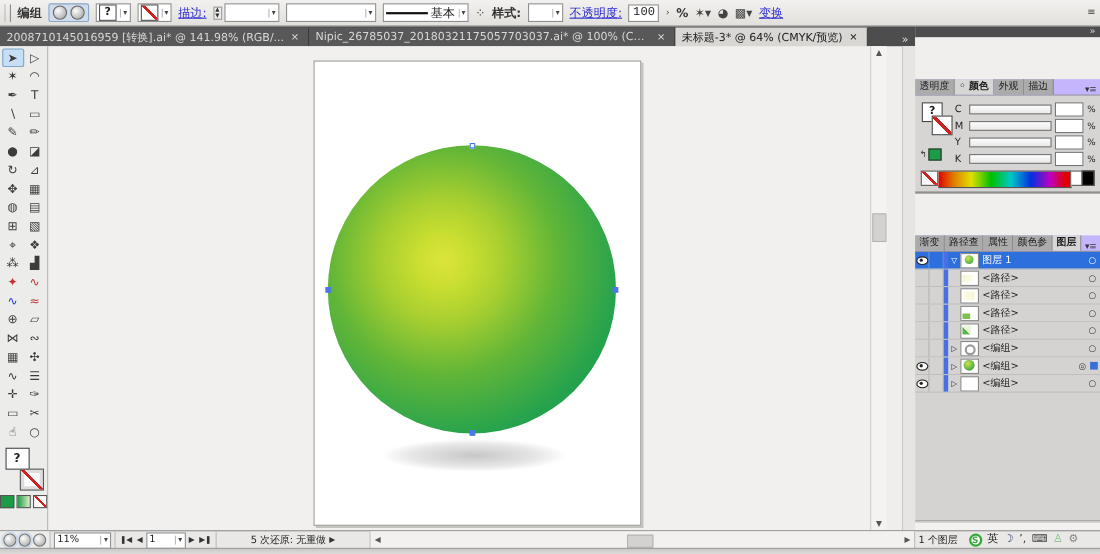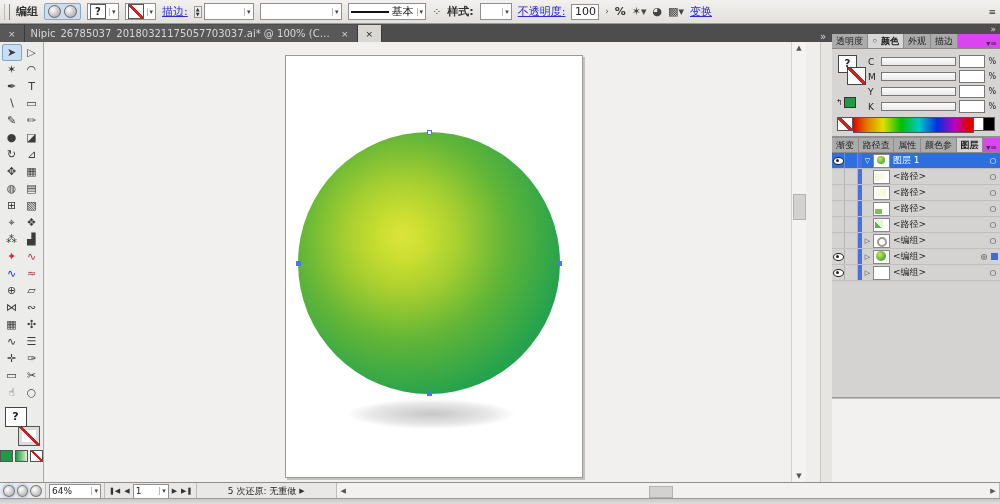--- a/index.html
+++ b/index.html
@@ -13,21 +13,21 @@
   .sunken{background:#cfdceb;border:1px solid #8aa7c5;border-radius:2px;padding:1px 3px;display:flex;gap:3px;align-items:center;}
   .circ{width:11px;height:11px;border-radius:50%;background:radial-gradient(circle at 35% 35%,#fdfdfd,#9a9a9a);border:1px solid #666;display:inline-block;}
   .combo{background:#fff;border:1px solid #8f8f8f;height:15px;display:flex;align-items:center;padding:0 2px;gap:3px;}
   .combo .arrow{font-size:7px;color:#444;border-left:1px solid #bbb;padding-left:2px;}
   .swatch-q{width:14px;height:13px;background:#fff;border:1px solid #555;text-align:center;font-weight:bold;font-size:10px;line-height:13px;}
   .swatch-none{width:14px;height:13px;background:#fff;border:1px solid #555;position:relative;}
   .swatch-none:after{content:"";position:absolute;inset:0;background:linear-gradient(45deg,transparent 44%,#cc2222 44%,#cc2222 58%,transparent 58%);}
   .spin{display:flex;flex-direction:column;font-size:5px;line-height:5px;color:#333;border:1px solid #999;background:#eee;padding:0 1px;}
   .brushline{width:38px;height:2px;background:#111;}
   .cb-icon{color:#444;font-size:11px;}
-  .opacity-box{width:26px;height:14px;background:#fff;border:1px solid #8f8f8f;text-align:center;line-height:14px;}
+  .opacity-box{width:26px;height:14px;background:#fff;border:1px solid #8f8f8f;text-align:center;line-height:14px;font-family:Liberation Mono, monospace;}
   .cb-spacer{flex:1;}
   .panelmenu{color:#333;font-size:9px;}
   
   .tab-bar{position:absolute;left:0;top:24px;width:832px;height:18px;background:#4d4d4d;display:flex;align-items:flex-end;}
   .dock-topstrip{position:absolute;left:832px;top:24px;width:168px;height:10px;background:#4d4d4d;}
   .dock-chevron{position:absolute;right:4px;top:0px;color:#ddd;font-size:9px;}
   .doc-tab{height:17px;display:flex;align-items:center;gap:4px;padding:0 6px;font-size:10px;color:#d8d8d8;background:#585858;border-right:1px solid #3a3a3a;max-width:320px;white-space:nowrap;overflow:hidden;cursor:pointer;}
   .doc-tab .lbl{overflow:hidden;text-overflow:ellipsis;white-space:nowrap;}
   .doc-tab.active{background:#d9d7d4;color:#1a1a1a;}
   .doc-tab .x{font-size:9px;color:inherit;border:1px solid transparent;padding:0 1px;}
@@ -52,21 +52,21 @@
   .shadow-ellipse{position:absolute;left:33px;top:338px;width:224px;height:40px;border-radius:50%;background:radial-gradient(closest-side,rgba(130,130,130,.45),rgba(160,160,160,.25) 52%,rgba(255,255,255,0) 75%);}
   .sphere{position:absolute;left:12px;top:76px;width:262px;height:262px;border-radius:50%;background:radial-gradient(circle at 40% 40%,var(--sph-c1) 0%,#cbdf31 10%,#a8cf30 25%,#63b637 46%,#27a34d 72%,var(--sph-c2) 100%);}
   .anchor{position:absolute;width:5px;height:5px;background:var(--anchor);border:1px solid var(--anchor);box-sizing:border-box;}
   .anchor.hollow{background:#fff;}
   .vscroll{position:absolute;right:0;top:0;width:14px;height:440px;background:#f4f3f2;border-left:1px solid #cfcfcf;}
   .vscroll .arr{position:absolute;left:0;width:14px;height:12px;font-size:7px;color:#555;text-align:center;line-height:12px;}
   .vscroll .thumb{position:absolute;left:1px;top:152px;width:11px;height:24px;background:#d4d2d0;border:1px solid #b5b3b0;}
   .dock-gap{position:absolute;left:820px;top:42px;width:12px;height:440px;background:#e7e5e2;border-left:1px solid #c9c7c4;}
   
   .dock{position:absolute;left:832px;top:34px;width:168px;height:448px;background:#f0efed;}
-  .ptabs{display:flex;align-items:flex-end;background:#d946ef;height:14px;border-bottom:1px solid #8a8a8a;}
+  .ptabs{display:flex;align-items:flex-end;background:#c4b5fd;height:14px;border-bottom:1px solid #8a8a8a;margin-top:38px;}
   .ptab{font-size:9px;padding:1px 4px;color:#1c1c1c;background:#ababab;border-right:1px solid #8d8d8d;white-space:nowrap;overflow:hidden;cursor:pointer;height:12px;line-height:12px;}
   .ptab.active{background:#d6d6d6;font-weight:bold;}
   .ptabs .pm{margin-left:auto;padding:0 3px;color:#333;font-size:8px;}
   .color-panel{position:relative;background:#d6d5d3;height:87px;border-bottom:2px solid #8f8f8f;}
   .cp-proxy{position:absolute;left:6px;top:6px;}
   .cpq{width:17px;height:16px;background:#fff;border:1px solid #444;font-weight:bold;font-size:10px;text-align:center;line-height:16px;}
   .cpn{width:17px;height:16px;background:#fff;border:1px solid #444;position:relative;margin:-6px 0 0 9px;}
   .cpn:after{content:"";position:absolute;inset:0;background:linear-gradient(45deg,transparent 44%,#cc2222 44%,#cc2222 58%,transparent 58%);}
   .cp-last{position:absolute;left:4px;top:48px;font-size:8px;color:#333;display:flex;align-items:center;gap:1px;}
   .cp-last .sw{width:10px;height:9px;background:#1c9c47;border:1px solid #333;}
@@ -181,27 +181,29 @@
     <span class="cb-icon">◕</span>
     <span class="cb-icon">▩▾</span>
     <span class="cb-link">变换</span>
     <span class="cb-spacer"></span>
     <span class="panelmenu">≡</span>
   </div>
 
   <div class="tab-bar">
     <div id="doc-tabs" style="display:flex;align-items:flex-end;">
         <div class="doc-tab">
+          <span class="lbl">2008710145016959 [转换].ai* @ 141.98% (RGB/...</span>
           <span class="x">×</span>
         </div>
         <div class="doc-tab">
           <span class="lbl">Nipic_26785037_20180321175057703037.ai* @ 100% (CMYK/...</span>
           <span class="x">×</span>
         </div>
         <div class="doc-tab active">
+          <span class="lbl">未标题-3* @ 64% (CMYK/预览)</span>
           <span class="x">×</span>
         </div>
       </div>
     <span class="tab-overflow">»</span>
   </div>
   <div class="dock-topstrip">
     <span class="dock-chevron">»</span>
   </div>
 
   <div class="toolbox">
@@ -422,21 +424,21 @@
   </div>
 
   <div class="status-bar">
     <div class="seg screen-modes">
       <span class="smode on"></span>
       <span class="smode on"></span>
       <span class="smode"></span>
     </div>
     <div class="seg zoom-seg">
       <span class="combo">
-        <span style="flex:1">64%</span>
+        <span style="flex:1">11%</span>
         <span class="arrow">▾</span>
       </span>
     </div>
     <div class="seg">
       <span class="navbtn">❚◀</span>
       <span class="navbtn">◀</span>
       <span class="combo page-combo">
         <span style="flex:1">1</span>
         <span class="arrow">▾</span>
       </span>
@@ -447,16 +449,28 @@
       <span>5 次还原: 无重做</span>
       <span class="navbtn">▶</span>
     </div>
     <div class="hscroll">
       <span class="hs-arr">◀</span>
       <div class="hs-track">
         <div class="hs-thumb"></div>
       </div>
       <span class="hs-arr">▶</span>
     </div>
+    <div class="seg right-seg">
+      <span>1 个图层</span>
+      <span class="ime" id="ime-icons">
+          <span class="sogou">S</span>
+          <span class="ime-ic" style="color: rgb(34, 34, 34);">英</span>
+          <span class="ime-ic" style="color: rgb(23, 38, 92);">☽</span>
+          <span class="ime-ic" style="color: rgb(51, 51, 51);">’,</span>
+          <span class="ime-ic" style="color: rgb(68, 68, 68);">⌨</span>
+          <span class="ime-ic" style="color: rgb(124, 191, 124);">♙</span>
+          <span class="ime-ic" style="color: rgb(136, 136, 136);">⚙</span>
+        </span>
+    </div>
   </div>
   <div class="bottom-strip"></div>
 
 </div>
 
 </body></html>

